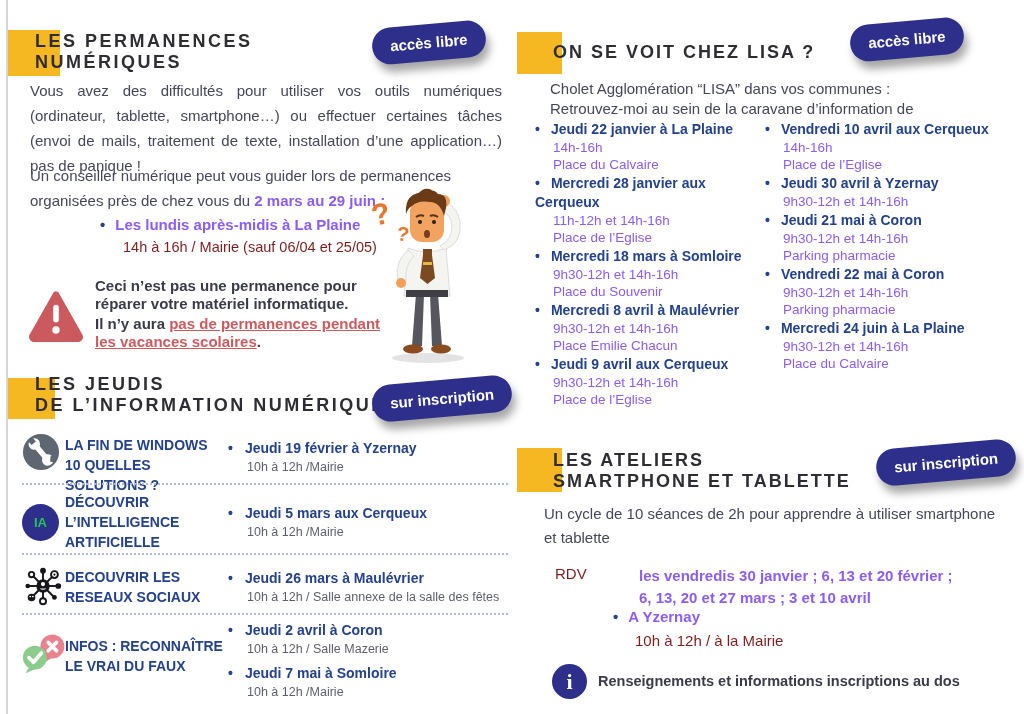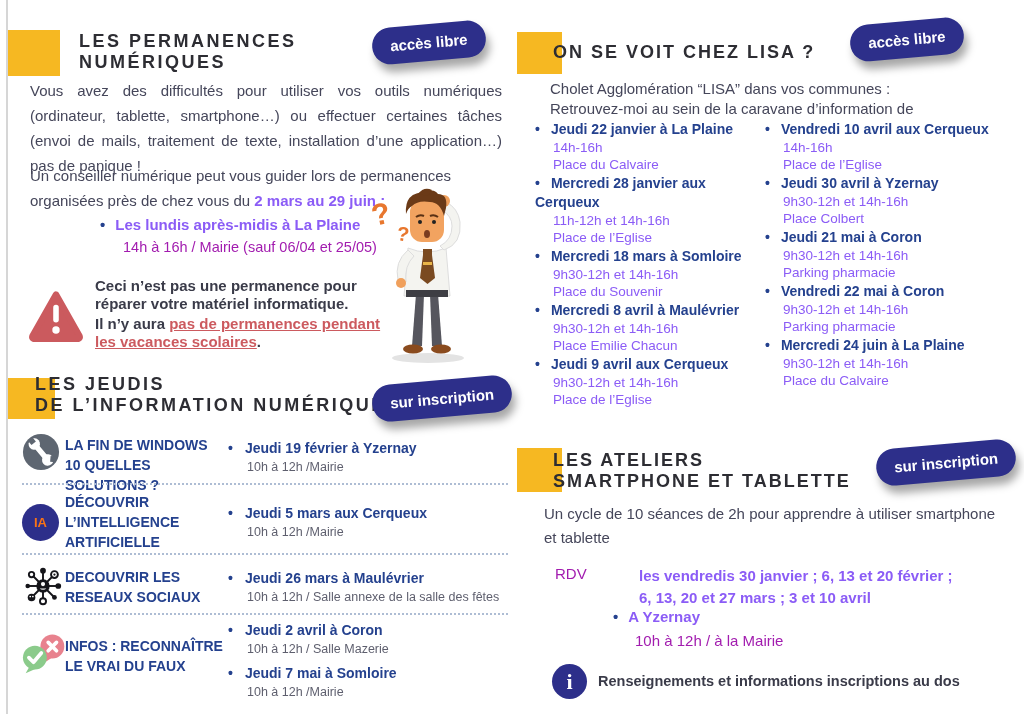--- a/index.html
+++ b/index.html
@@ -8,53 +8,53 @@
   .edge{position:absolute;left:6px;top:0;width:2px;height:100%;background:#d6d6d6;}
   .ysq{position:absolute;background:#F6B822;z-index:0;}
   .h-title{position:absolute;z-index:2;font-weight:bold;color:#2D2D33;font-size:18px;
            line-height:21px;letter-spacing:2.5px;}
   .badge{position:absolute;z-index:3;background:#2D2F8A;color:#fff;font-weight:bold;
          font-size:15px;border-radius:24px;padding:10px 18px;transform:rotate(-5deg);
          box-shadow:3px 8px 9px rgba(0,0,0,0.35);white-space:nowrap;}
   .body-text{position:absolute;color:#45465A;font-size:15px;line-height:25px;}
   .justify{text-align:justify;}
   .navy{color:#8b5cf6;font-weight:bold;}
-  .muted{color:#a21caf;}
+  .muted{color:#7f1d1d;}
   .red-link{color:#CC5A5F;text-decoration:underline;}
   .bullet-dot::before{content:"•";color:#24418E;font-weight:bold;margin-right:10px;}
   .wrow{position:absolute;left:22px;width:500px;}
   .wicon{position:absolute;left:0;top:0;}
   .wtitle{position:absolute;left:43px;width:162px;color:#24418E;font-weight:bold;
           font-size:14px;line-height:20px;}
   .wevents{position:absolute;left:206px;width:300px;}
   .wdate{color:#24418E;font-weight:bold;font-size:14px;line-height:20px;}
   .wdate::before{content:"•";margin-right:12px;}
   .wdet{color:#5E5F6E;font-size:12.5px;line-height:19px;padding-left:19px;white-space:nowrap;}
   .sep{position:absolute;left:22px;width:486px;border-top:2px dotted #AEBDD4;}
   .lisa-col{position:absolute;top:120px;}
   .lev{margin-bottom:1px;}
   .ldate{color:#24418E;font-weight:bold;font-size:14px;line-height:19px;}
   .ldate::before{content:"•";margin-right:11px;}
   .ltime,.lplace{color:#8b5cf6;font-size:13.5px;line-height:17px;padding-left:18px;}
-  .ia-icon{width:37px;height:37px;border-radius:50%;background:#2D2F8A;color:#f97316;
+  .ia-icon{width:37px;height:37px;border-radius:50%;background:#2D2F8A;color:#22c55e;
            font-weight:bold;font-size:13px;display:flex;align-items:center;justify-content:center;}
   .info-icon{position:absolute;width:35px;height:35px;border-radius:50%;background:#2D2F8A;
              color:#fff;font-weight:bold;font-size:22px;display:flex;align-items:center;
              justify-content:center;font-family:"Liberation Serif",serif;}
   .warn-text{position:absolute;color:#3A3B49;font-weight:bold;font-size:15px;line-height:18px;}
 </style>
 </head>
 <body>
 
 <div class="page">
   <div class="edge"></div>
 
   <section>
     <div class="ysq" style="left:8px;top:30px;width:52px;height:46px;"></div>
-    <div class="h-title" style="left:35px;top:31px;margin-left:44px;">
+    <div class="h-title" style="left:35px;top:31px;">
       <div>LES PERMANENCES</div>
       <div>NUMÉRIQUES</div>
     </div>
     <div class="badge" style="left:372px;top:24px;">
       <span>accès libre</span>
     </div>
 
     <p class="body-text justify" style="left:30px;top:78px;width:472px;margin:0;">Vous avez des difficultés pour utiliser vos outils numériques (ordinateur, tablette, smartphone…) ou effectuer certaines tâches (envoi de mails, traitement de texte, installation d’une application…) pas de panique !</p>
 
     <p class="body-text" style="left:30px;top:163px;width:445px;margin:0;">
@@ -249,21 +249,20 @@
 
     <div class="lisa-col" style="left:765px;width:250px;">
       <div class="lev">
         <div class="ldate">Vendredi 10 avril aux Cerqueux</div>
         <div class="ltime">14h-16h</div>
         <div class="lplace">Place de l’Eglise</div>
       </div>
       <div class="lev">
         <div class="ldate">Jeudi 30 avril à Yzernay</div>
         <div class="ltime">9h30-12h et 14h-16h</div>
-        <div class="lplace">Place Colbert</div>
       </div>
       <div class="lev">
         <div class="ldate">Jeudi 21 mai à Coron</div>
         <div class="ltime">9h30-12h et 14h-16h</div>
         <div class="lplace">Parking pharmacie</div>
       </div>
       <div class="lev">
         <div class="ldate">Vendredi 22 mai à Coron</div>
         <div class="ltime">9h30-12h et 14h-16h</div>
         <div class="lplace">Parking pharmacie</div>

